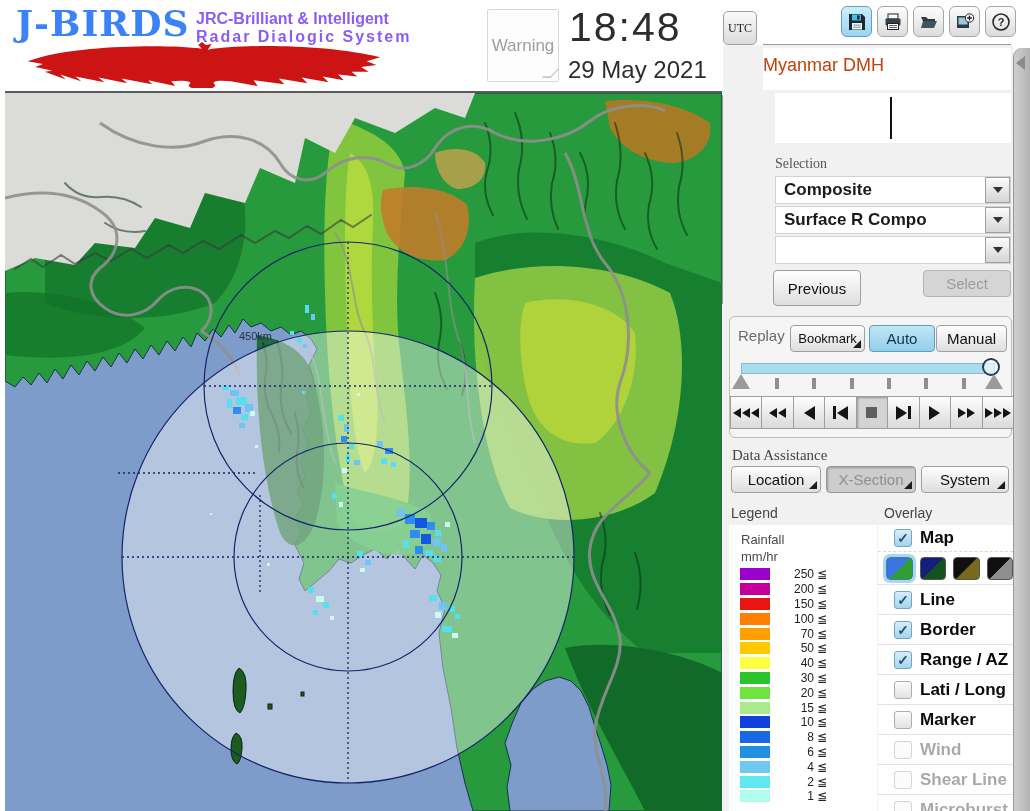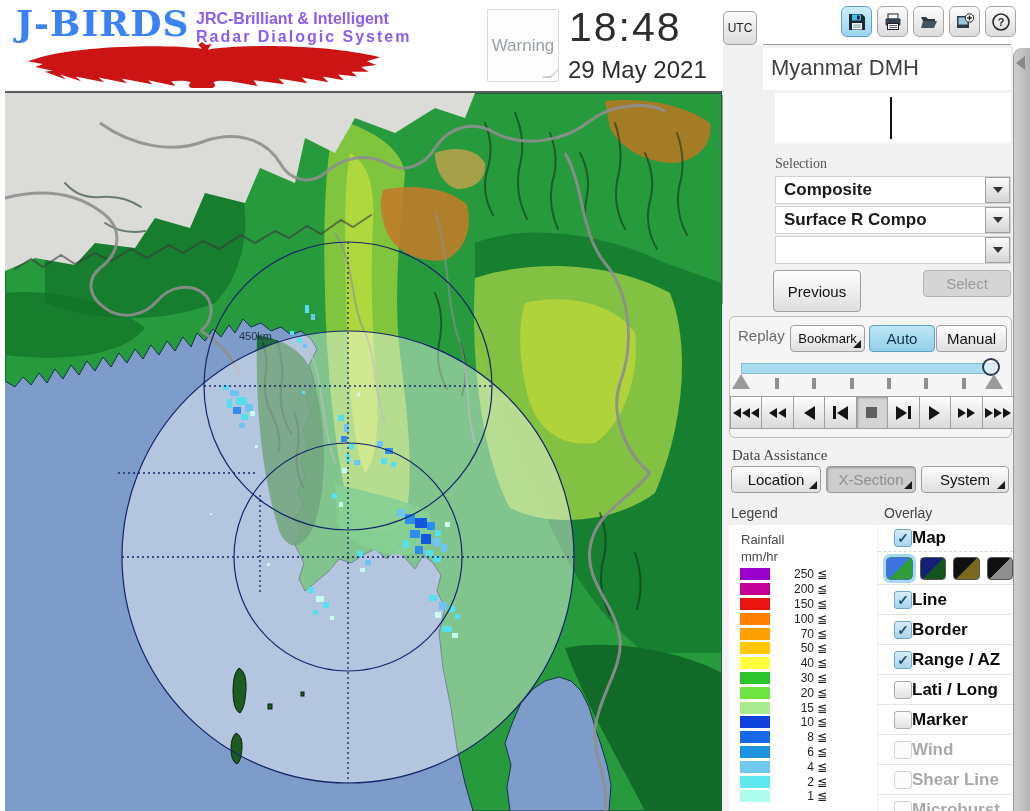--- a/index.html
+++ b/index.html
@@ -17,21 +17,21 @@
   .eagle{position:absolute;left:12px;top:42px;}
   .warning-btn{position:absolute;left:487px;top:9px;width:70px;height:71px;background:#fdfdfd;
       border:1px solid #d9d9d9;border-radius:2px;color:#9aa0a4;font-size:17px;
       display:flex;align-items:center;justify-content:center;}
   .warning-grip{position:absolute;right:2px;bottom:2px;width:9px;height:9px;
       border-right:2px solid #bbb;border-bottom:2px solid #bbb;transform:skew(-45deg) scale(.8);opacity:.8;}
   .clock-time{position:absolute;left:569px;top:4px;font-size:41px;color:#2d2d2d;letter-spacing:2px;}
   .clock-date{position:absolute;left:568px;top:56px;font-size:24px;color:#2d2d2d;}
   .tz-btn{position:absolute;left:723px;width:34px;height:34px;border:1px solid #9f9f9f;border-radius:5px;
       font-size:12px;color:#222;display:flex;align-items:center;justify-content:center;
-      background:linear-gradient(#fafafa,#dcdcdc);}
+      background:linear-gradient(#fafafa,#dcdcdc);font-family:Liberation Serif, serif;}
   .tz-btn.sel{background:linear-gradient(#c9eaf7,#9fd4e9);border-color:#83aec2;}
   .toolbar{position:absolute;left:841px;top:6px;display:flex;gap:5px;}
   .tool-btn{width:31px;height:31px;border:1px solid #a6a6a6;border-radius:6px;
       background:linear-gradient(#fdfdfd,#dcdcdc);display:flex;align-items:center;justify-content:center;padding:0;}
   .tool-btn.sel{background:linear-gradient(#cdeefb,#9bd5f0);border-color:#639fc4;}
 
   
   .map-wrap{position:absolute;left:5px;top:91px;width:717px;height:720px;border-top:2px solid #5a5a5a;box-sizing:border-box;}
   .map-wrap svg{display:block;}
 
@@ -43,21 +43,21 @@
   .zoom-track{position:absolute;left:15px;top:40px;width:4px;height:116px;background:#cicic1;
       background:#c9c9c9;border:1px solid #a3a3a3;}
   .zoom-handle{position:absolute;left:1px;top:156px;width:32px;height:16px;border:1px solid #8f8f8f;
       background:linear-gradient(#fafafa,#c9c9c9);box-sizing:border-box;border-radius:2px;}
   .zoom-handle::after{content:"";position:absolute;left:4px;right:4px;top:7px;height:2px;background:#9f9f9f;}
 
   
   .right-panel{position:absolute;left:723px;top:45px;width:290px;height:766px;background:#f1f1f1;}
   .panel-topline{position:absolute;left:763px;top:44px;width:248px;height:1px;background:#9a9a9a;}
   .station-box{position:absolute;left:763px;top:48px;width:248px;height:42px;background:#fff;}
-  .station-title{position:absolute;left:8px;top:7px;font-size:22px;color:#404040;}
+  .station-title{position:absolute;left:0;top:7px;font-size:18px;color:#c2410c;}
   .signal-box{position:absolute;left:775px;top:93px;width:236px;height:50px;background:#fff;}
   .signal-line{position:absolute;left:115px;top:4px;width:2px;height:42px;background:#111;}
   .sec-label{position:absolute;font-size:14px;color:#555;font-family:Liberation Serif, serif;}
   .combo{position:absolute;left:775px;width:236px;height:28px;background:#fff;border:1px solid #d2d2d2;box-sizing:border-box;padding-left:32px;}
   .combo-text{position:absolute;left:8px;top:3px;font-size:17px;font-weight:bold;color:#1a1a1a;}
   .combo-arrow{position:absolute;right:0;top:0;width:25px;height:100%;border:1px solid #a0a0a0;box-sizing:border-box;
       background:linear-gradient(#fbfbfb,#d5d5d5);display:flex;align-items:center;justify-content:center;padding:0;}
   .caret-down{width:0;height:0;border-left:5px solid transparent;border-right:5px solid transparent;border-top:6px solid #333;}
   .btn{border:1px solid #9f9f9f;border-radius:4px;background:linear-gradient(#fefefe,#dedede);
       font-size:15px;color:#111;display:flex;align-items:center;justify-content:center;box-sizing:border-box;}
@@ -102,21 +102,21 @@
   .leg-val{width:44px;text-align:right;font-size:12px;color:#222;}
   .leg-sym{margin-left:3px;font-size:12px;color:#222;font-family:"DejaVu Sans",sans-serif;}
   .overlay-card{position:absolute;left:878px;top:525px;width:135px;height:286px;background:#fff;overflow:hidden;}
   .ov-row{position:relative;height:29px;display:flex;align-items:center;border-top:1px solid #e3e3e3;}
   .ov-row.no-line{border-top:none;height:26px;}
   .ov-check{width:18px;height:18px;margin-left:16px;border:1px solid #6fa7c8;border-radius:3px;box-sizing:border-box;
       background:linear-gradient(#d8edf8,#a9d3ea);display:flex;align-items:center;justify-content:center;
       font-size:14px;font-weight:bold;color:#19567e;line-height:1;}
   .ov-check.un{background:linear-gradient(#fcfcfc,#e2e2e2);border-color:#adadad;color:transparent;}
   .ov-check.dis{background:#fbfbfb;border-color:#d4d4d4;color:transparent;}
-  .ov-label{font-size:17px;font-weight:bold;color:#0a0a0a;white-space:nowrap;}
+  .ov-label{margin-left:8px;font-size:17px;font-weight:bold;color:#0a0a0a;white-space:nowrap;}
   .ov-label.dis{color:#a9a9a9;}
   .ov-swatches{position:relative;height:32px;display:flex;align-items:center;gap:7px;padding-left:8px;
       border-top:1px dashed #d9d9d9;}
   .map-swatch{width:27px;height:23px;border-radius:4px;border:1px solid #555;box-sizing:border-box;}
   .map-swatch.sel{outline:3px solid #a8d8ee;border-color:#3d7fa6;}
 
   
   .right-strip{position:absolute;left:1013px;top:48px;width:17px;height:763px;
       background:linear-gradient(90deg,#cfcfcf,#b2b2b2);border-left:1px solid #989898;border-top-left-radius:9px;}
   .strip-arrow{position:absolute;left:1016px;top:56px;width:0;height:0;
@@ -407,21 +407,21 @@
         <span class="caret-down"></span>
       </button>
   </div>
   <div class="combo" style="top:236px;">
     <span class="combo-text"></span>
     <button class="combo-arrow">
         <span class="caret-down"></span>
       </button>
   </div>
 
-  <button class="btn abs" style="left:773px;top:270px;width:88px;height:42px;">Previous</button>
+  <button class="btn abs" style="left:773px;top:270px;width:88px;height:36px;">Previous</button>
   <button class="btn abs disabled" style="left:923px;top:270px;width:88px;height:27px;">Select</button>
 
   <div class="replay-group">
     <div class="replay-label">Replay</div>
     <button class="btn rp-btn" style="left:60px;top:8px;width:75px;font-size:13px;">
       <span>Bookmark</span>
       <span class="corner-fold"></span>
     </button>
     <button class="btn rp-btn sel" style="left:139px;top:8px;width:66px;">Auto</button>
     <button class="btn rp-btn" style="left:206px;top:8px;width:71px;">Manual</button>

